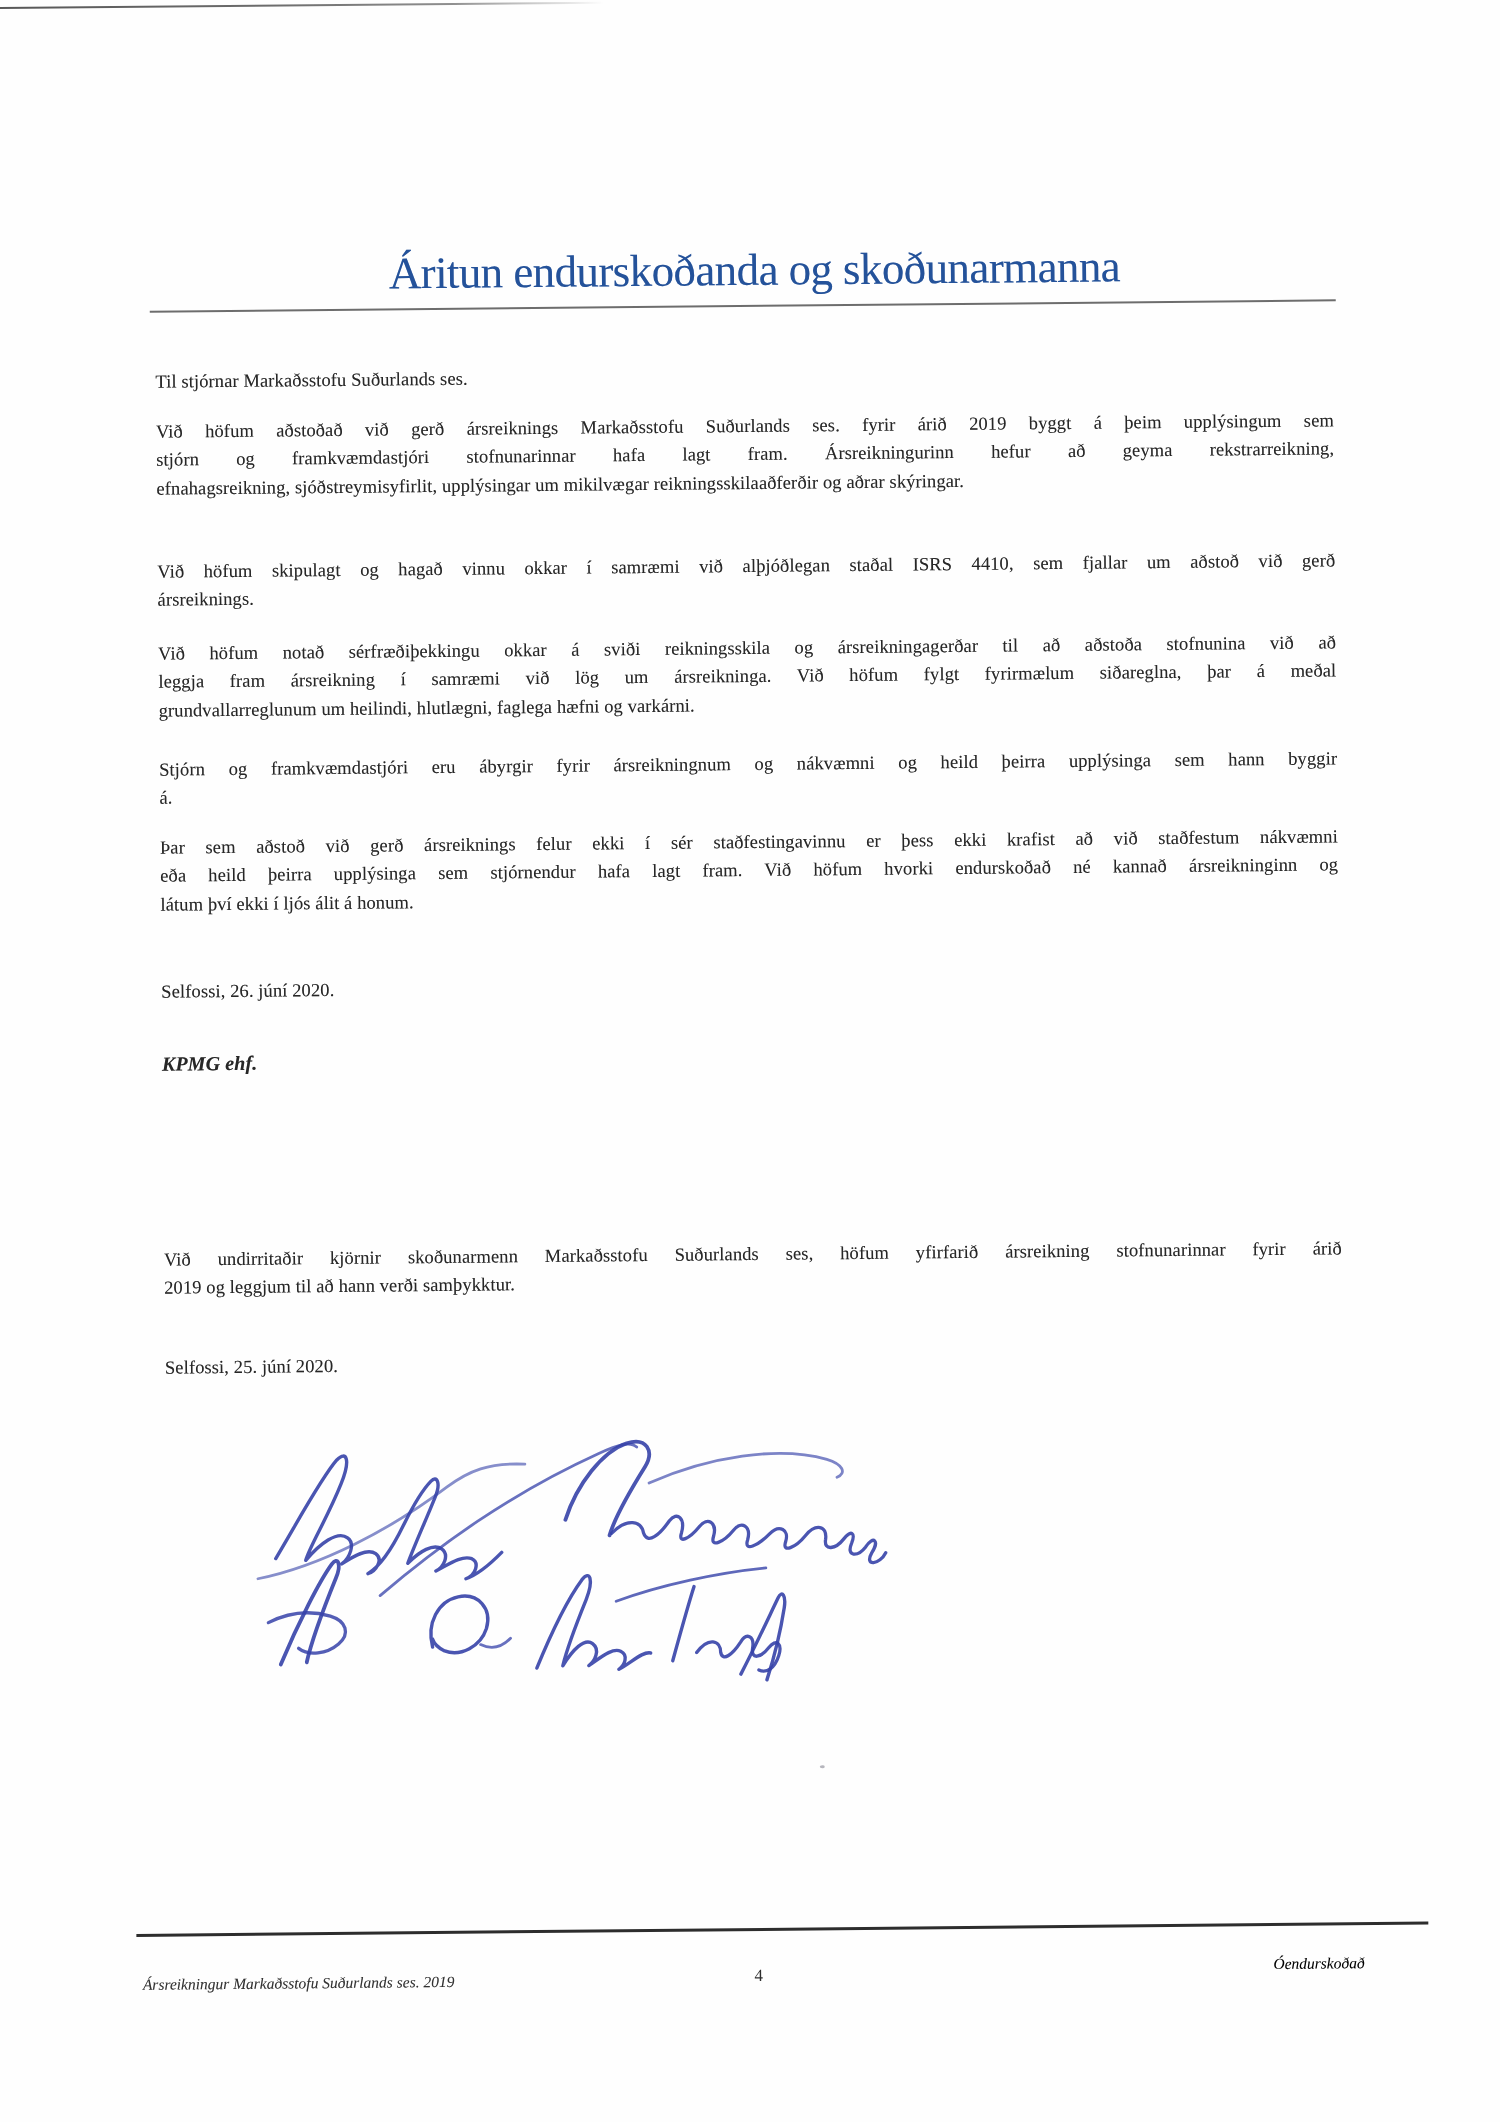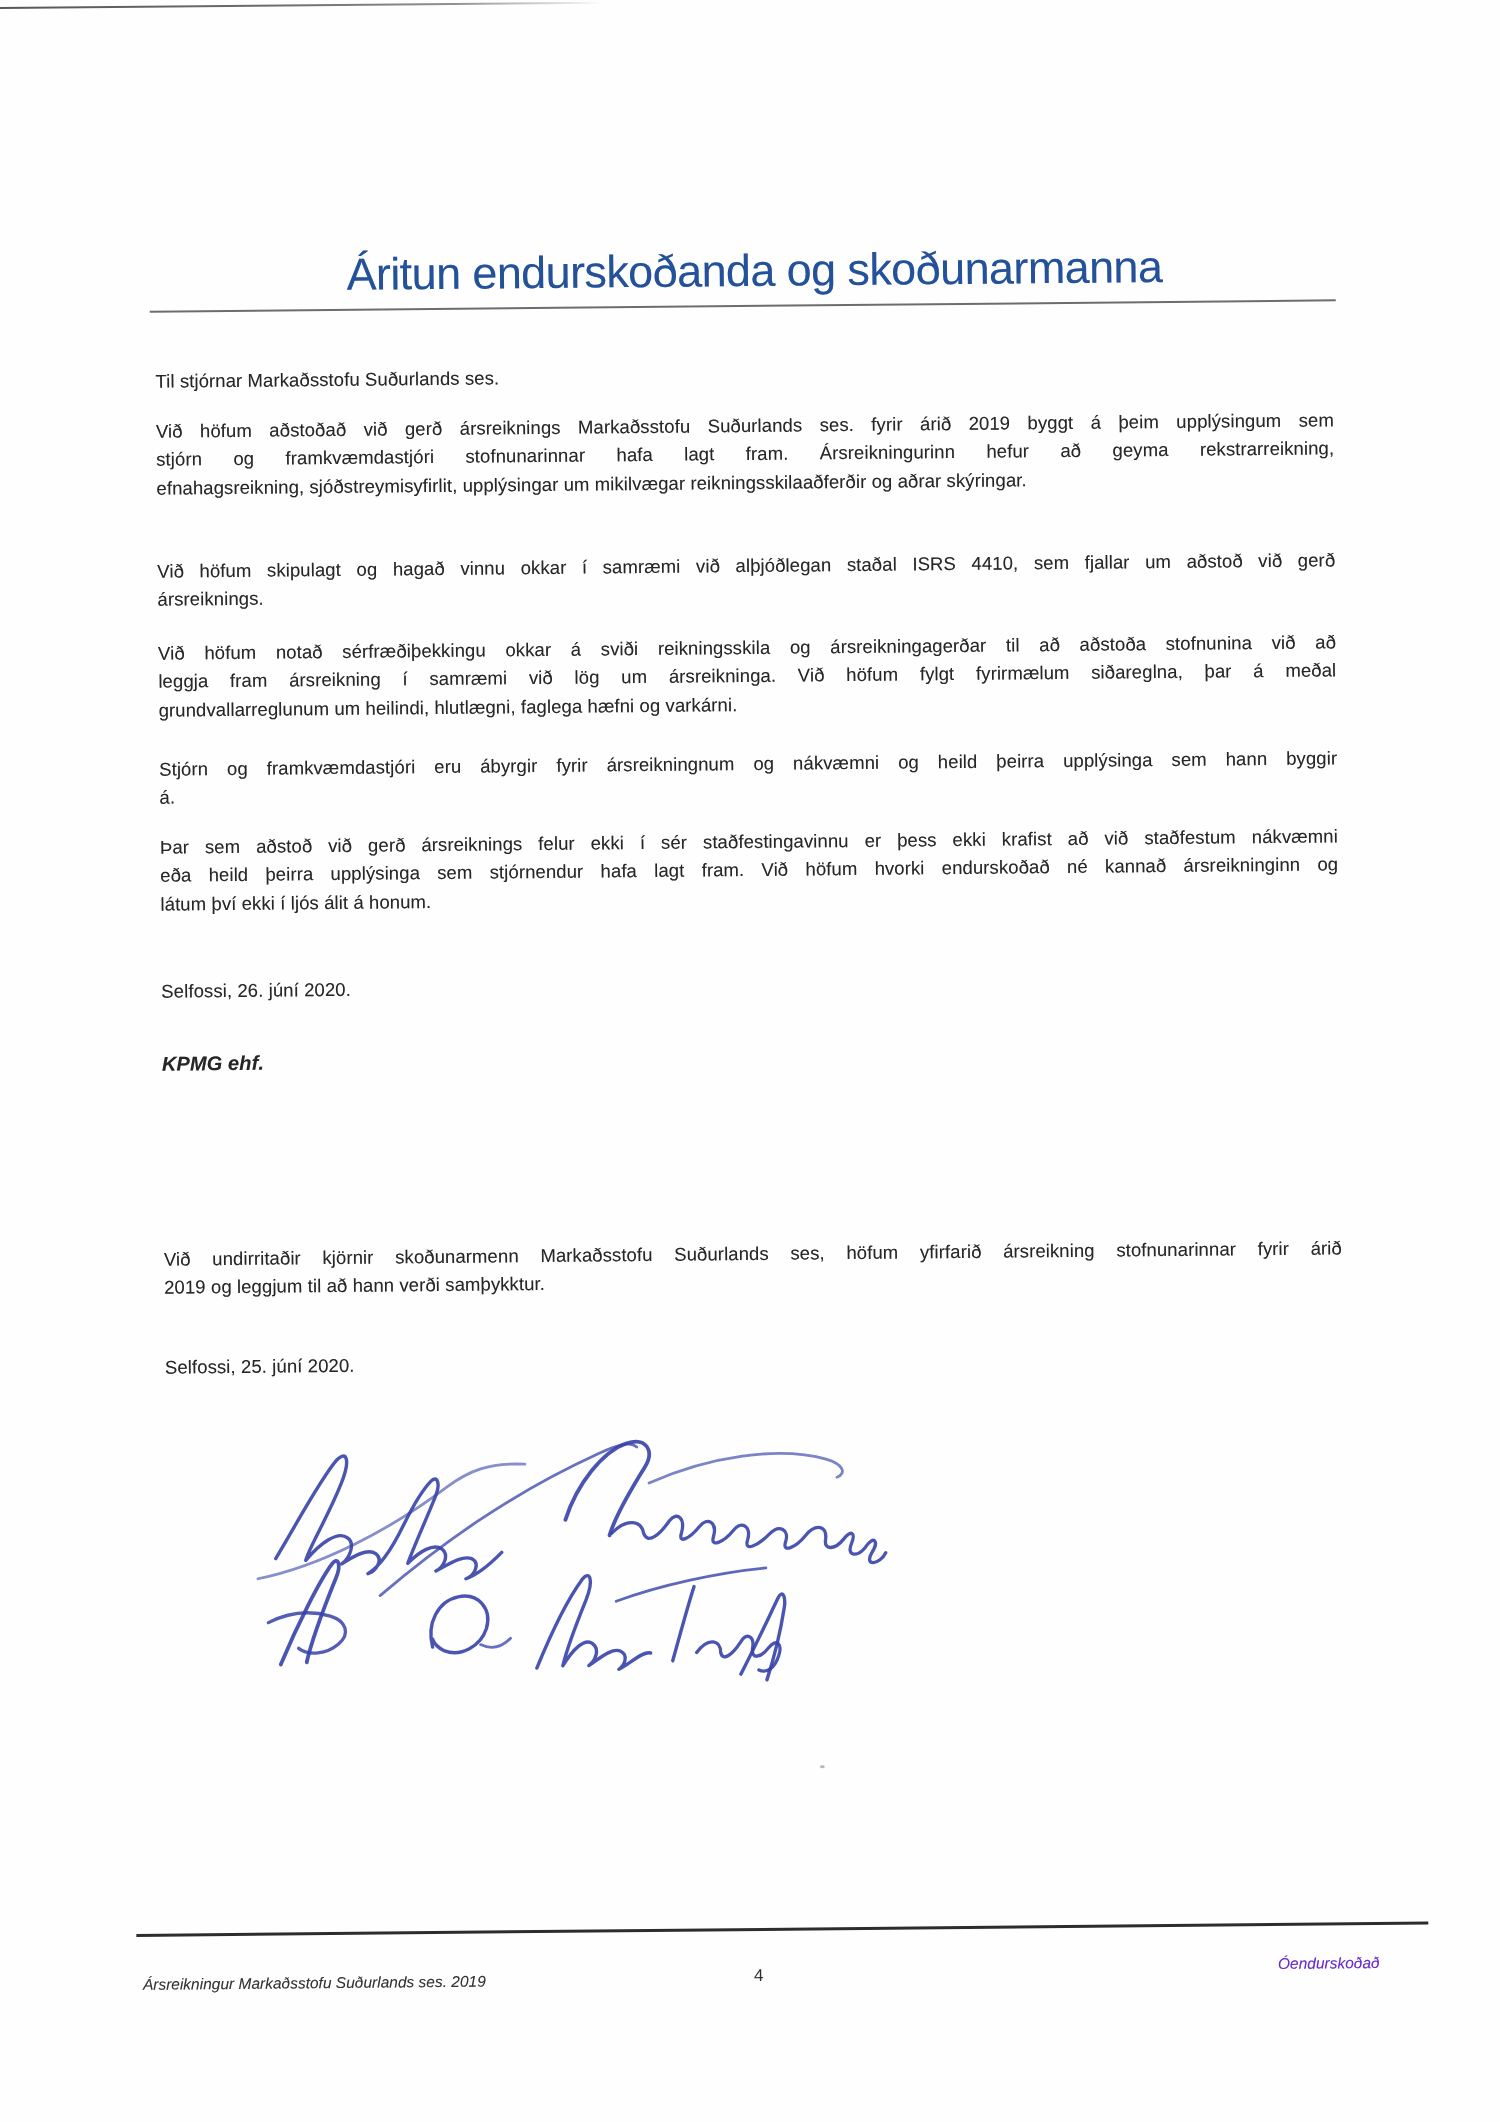--- a/index.html
+++ b/index.html
@@ -1,18 +1,18 @@
 <!DOCTYPE html>
 <html style="--title-blue: #24529a; --ink-blue: #3642a9; --text: #272727;"><head>
 <meta charset="utf-8">
 <style>
   html,body{margin:0;padding:0;background:#ffffff;}
   .page{
     position:relative;width:1500px;height:2122px;background:#fefefe;
-    overflow:hidden;font-family:Liberation Sans, sans-serif;
+    overflow:hidden;font-family:Liberation Serif, serif;
     color:var(--text,#272727);
   }
   
   .scan{position:absolute;inset:0;transform:rotate(-0.55deg);transform-origin:50% 50%;}
   
   .top-edge{
     position:absolute;left:-6px;top:7px;width:610px;height:2px;
     background:linear-gradient(90deg,#575757 0%,#6c6c6c 45%,#8f8f8f 75%,rgba(160,160,160,0) 100%);
     transform:rotate(-0.5deg);transform-origin:left center;
   }
@@ -32,21 +32,21 @@
   .pl-last{text-align:left;}
   .kpmg{font-weight:bold;font-style:italic;font-size:20px;}
   .sig{position:absolute;left:175px;top:1422px;color:var(--ink-blue,#3642a9);}
   .sig path{fill:none;stroke:currentColor;stroke-linecap:round;stroke-linejoin:round;}
   .speck{position:absolute;left:813px;top:1766px;width:5px;height:3px;
     background:rgba(95,95,110,0.45);border-radius:50%;}
   .footer-rule{position:absolute;top:1928px;left:128px;width:1292px;height:3px;background:#2d2d2d;}
   .footer-left{position:absolute;top:1970px;left:134px;font-size:15.5px;font-style:italic;color:#333;
     text-shadow:0 0 0.5px rgba(45,45,45,0.3);}
   .footer-page{position:absolute;top:1966px;left:0;width:1500px;text-align:center;font-size:17px;color:#2e2e2e;}
-  .footer-right{position:absolute;top:1960px;right:129px;font-size:15.5px;font-style:italic;color:#6d28d9;
+  .footer-right{position:absolute;top:1960px;right:144px;font-size:15.5px;font-style:italic;color:#000000;
     text-shadow:0 0 0.5px rgba(45,45,45,0.3);}
 </style>
 </head>
 <body>
 
 <div class="page">
 
   <div class="top-edge"></div>
 
   <div class="scan">

